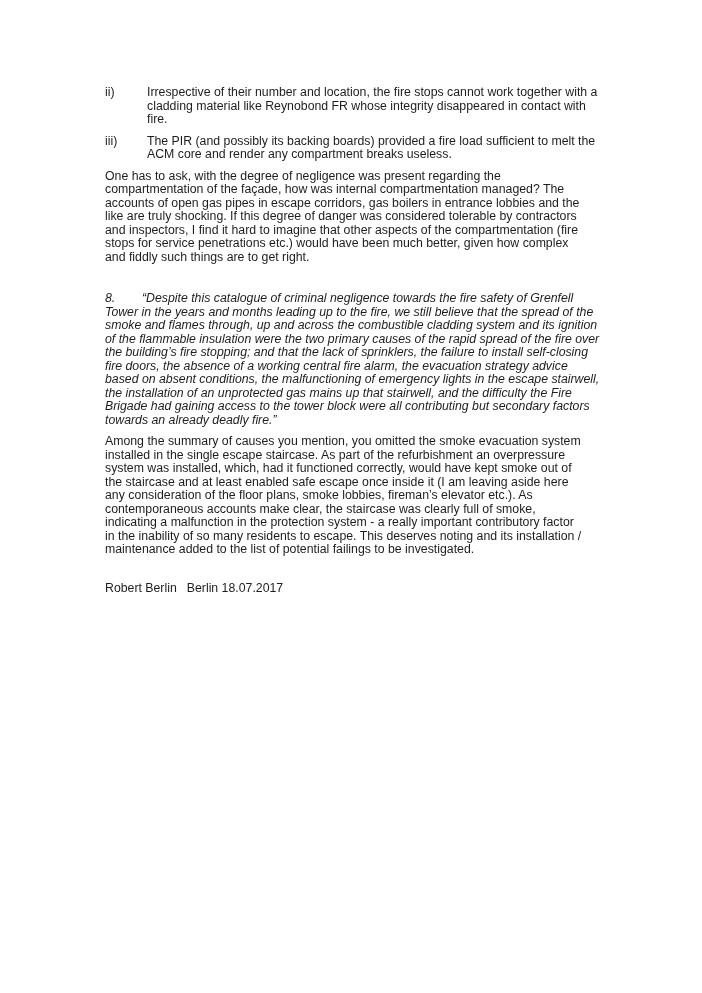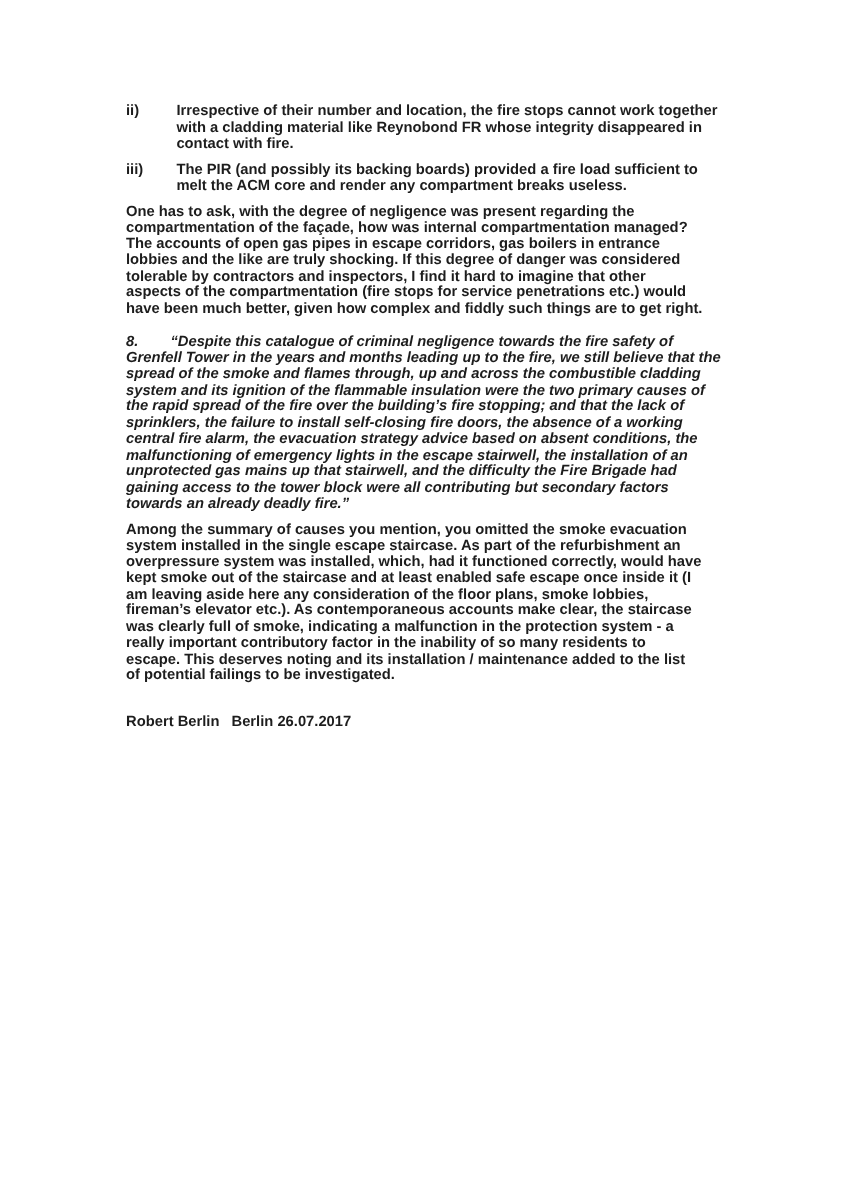--- a/index.html
+++ b/index.html
@@ -10,21 +10,20 @@
   .page {
     position: relative;
     width: 702px;
     height: 993px;
     background: #ffffff;
     overflow: hidden;
     font-family: "Liberation Sans", sans-serif;
     font-size: 12.3px;
     line-height: 13.5px;
     color: #1d1d1d;
-    font-weight: bold;
     -webkit-font-smoothing: antialiased;
   }
   .content {
     box-sizing: content-box;
     padding: 86px 0 0 105px;
     width: 497px;
     text-align: left;
   }
   .list-item {
     margin: 0 0 8px 0;
@@ -34,21 +33,21 @@
     display: inline-block;
     width: 42px;
     margin-left: -42px;
     vertical-align: top;
   }
   .para {
     margin: 0 16px 8px 0;
   }
   .quote-item {
     font-style: italic;
-    margin: 14px 0 8px 0;
+    margin: 28px 0 8px 0;
   }
   .quote-number {
     display: inline-block;
     width: 37px;
     vertical-align: top;
   }
   .signature {
     margin: 25px 0 0 0;
   }
   .sig-gap {
@@ -72,17 +71,17 @@
 
     <p class="para">One has to ask, with the degree of negligence was present regarding the compartmentation of the façade, how was internal compartmentation managed? The accounts of open gas pipes in escape corridors, gas boilers in entrance lobbies and the like are truly shocking. If this degree of danger was considered tolerable by contractors and inspectors, I find it hard to imagine that other aspects of the compartmentation (fire stops for service penetrations etc.) would have been much better, given how complex and fiddly such things are to get right.</p>
 
     <div class="quote-item">
       <span class="quote-number">8.</span><span>“Despite this catalogue of criminal negligence towards the fire safety of Grenfell Tower in the years and months leading up to the fire, we still believe that the spread of the smoke and flames through, up and across the combustible cladding system and its ignition of the flammable insulation were the two primary causes of the rapid spread of the fire over the building’s fire stopping; and that the lack of sprinklers, the failure to install self-closing fire doors, the absence of a working central fire alarm, the evacuation strategy advice based on absent conditions, the malfunctioning of emergency lights in the escape stairwell, the installation of an unprotected gas mains up that stairwell, and the difficulty the Fire Brigade had gaining access to the tower block were all contributing but secondary factors towards an already deadly fire.”</span>
     </div>
 
     <p class="para">Among the summary of causes you mention, you omitted the smoke evacuation system installed in the single escape staircase. As part of the refurbishment an overpressure system was installed, which, had it functioned correctly, would have kept smoke out of the staircase and at least enabled safe escape once inside it (I am leaving aside here any consideration of the floor plans, smoke lobbies, fireman’s elevator etc.). As contemporaneous accounts make clear, the staircase was clearly full of smoke, indicating a malfunction in the protection system - a really important contributory factor in the inability of so many residents to escape. This deserves noting and its installation / maintenance added to the list of potential failings to be investigated.</p>
 
     <p class="signature">
-      <span>Robert Berlin</span><span class="sig-gap"></span><span>Berlin 26.07.2017</span>
+      <span>Robert Berlin</span><span class="sig-gap"></span><span>Berlin 18.07.2017</span>
     </p>
 
   </div>
 </div>
 
 </body></html>

